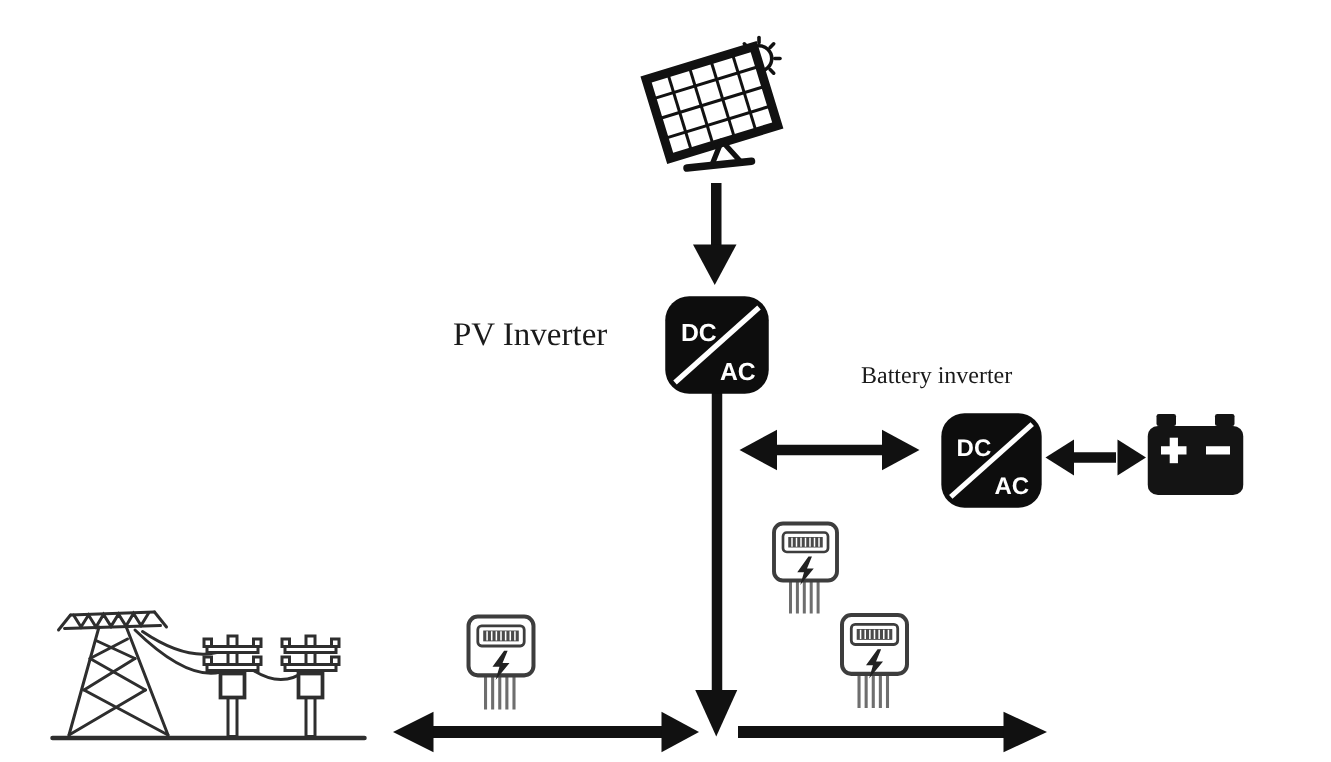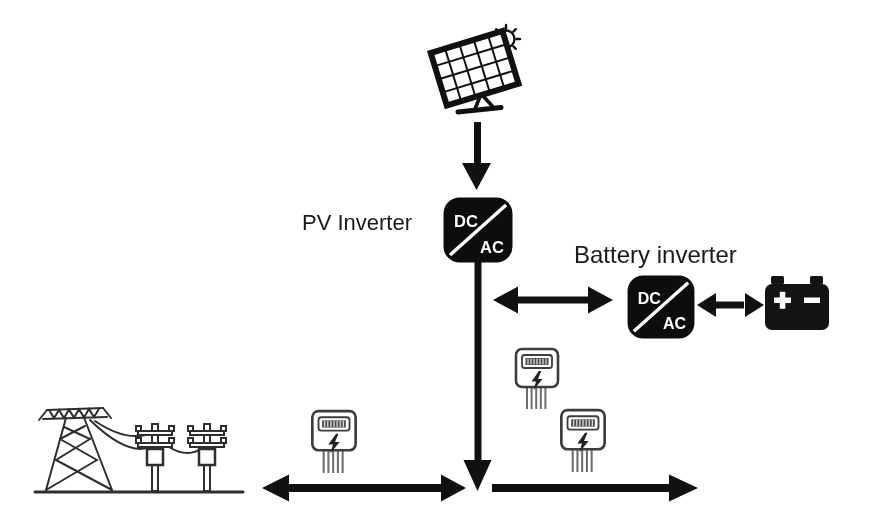--- a/index.html
+++ b/index.html
@@ -2,23 +2,23 @@
 <html><head>
 <meta charset="utf-8">
 <style>
   * { margin:0; padding:0; box-sizing:border-box; }
   html,body { background:#ffffff; }
   .canvas {
     position:relative; width:887px; height:508px; background:#ffffff;
     font-family:"Liberation Sans", sans-serif; color:#1a1a1a; overflow:hidden;
   }
   .abs { position:absolute; }
-  .label { white-space:nowrap; color:#1a1a1a; line-height:1.1; }
+  .label { white-space:nowrap; color:#1a1a1a; line-height:1.1;font-family:Liberation Serif, serif; }
   .lbl-pv       { left:302px; top:211px; font-size:22px; }
-  .lbl-batt     { left:574px; top:242px; font-size:24px; }
+  .lbl-batt     { left:574px; top:242px; font-size:16px; }
   .lbl-loads    { left:709px; top:472px; font-size:23px; letter-spacing:0.5px; }
   svg { display:block; }
 </style>
 </head>
 <body>
 
 <div class="canvas">
 
   <svg class="abs" style="left:0;top:0" width="887" height="508" viewBox="0 0 887 508">
     <g fill="#111111">

